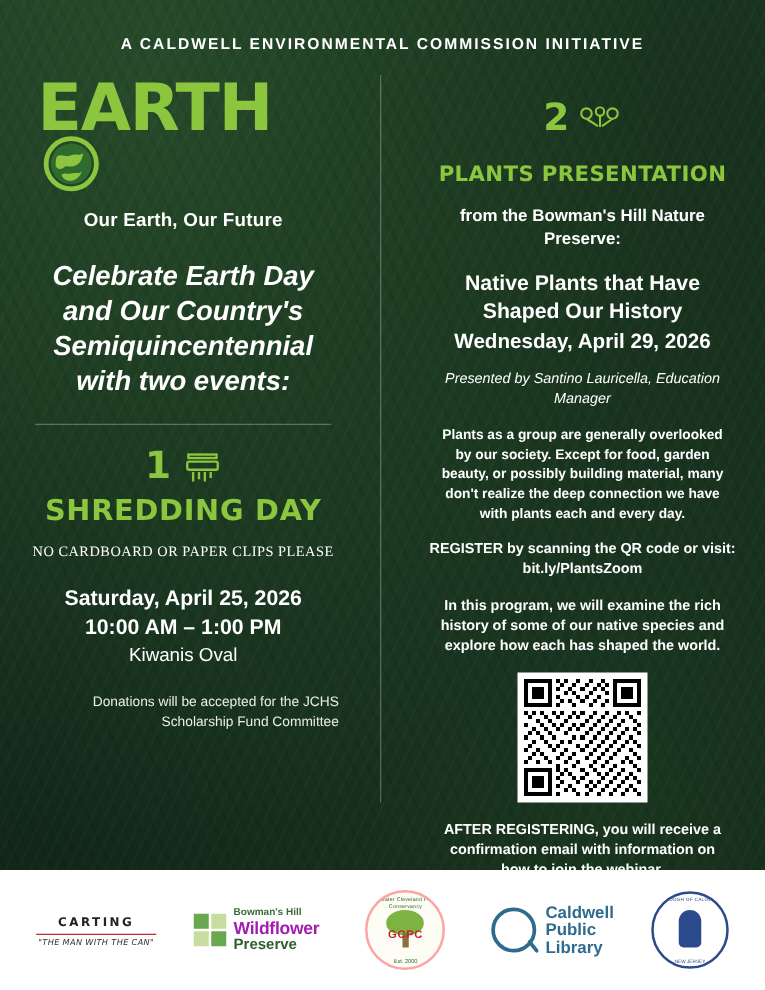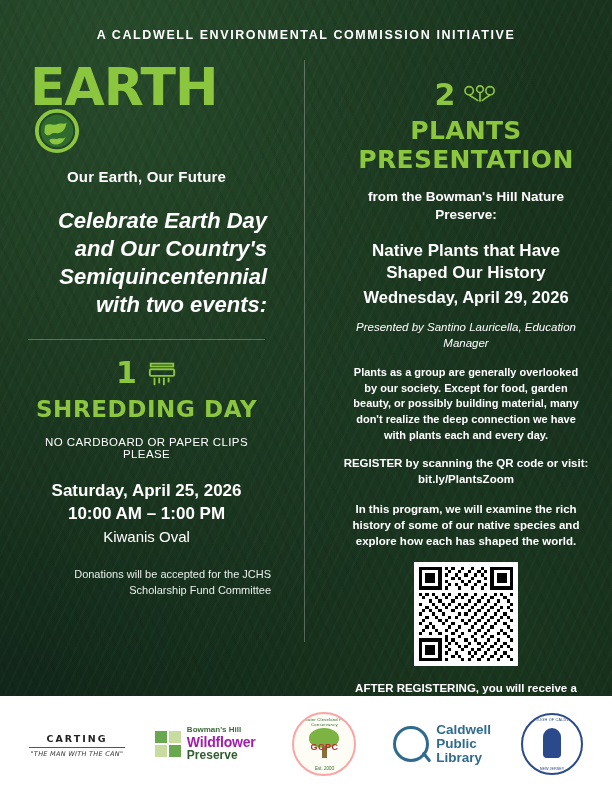--- a/index.html
+++ b/index.html
@@ -166,21 +166,21 @@
 
   .celebrate {
     margin-top: 22px;
     padding: 0 4px;
     font-family: "Liberation Sans", sans-serif;
     font-style: italic;
     font-weight: 700;
     font-size: 22px;
     line-height: 1.28;
     color: #ffffff;
-    text-align: right;
+    text-align: center;
   }
 
   .hr-left {
     margin: 20px 6px 0 6px;
     height: 1px;
     background: rgba(255,255,255,0.28);
   }
 
   
   .event1 {
@@ -207,20 +207,21 @@
     font-weight: 900;
     font-size: 23px;
     letter-spacing: 0.6px;
     color: #8cc63f;
   }
   .ev-note {
     margin-top: 14px;
     font-size: 11.5px;
     letter-spacing: 0.4px;
     color: #ffffff;
+    font-family: Liberation Serif, serif;
   }
   .ev-date {
     margin-top: 20px;
     font-weight: 700;
     font-size: 17px;
     color: #ffffff;
     line-height: 1.35;
   }
   .ev-place {
     margin-top: 2px;
@@ -237,24 +238,24 @@
 
   
   .r-numrow {
     display: flex;
     align-items: center;
     justify-content: center;
     gap: 8px;
     margin-top: 26px;
   }
   .r-title {
-    margin-top: 6px;
+    margin-top: 20px;
     font-family: "DejaVu Sans", sans-serif;
     font-weight: 900;
-    font-size: 25px;
+    font-size: 17px;
     color: #8cc63f;
     letter-spacing: 0.3px;
   }
   .r-from {
     margin-top: 14px;
     font-size: 13.5px;
     font-weight: 700;
     line-height: 1.3;
     color: #ffffff;
   }

